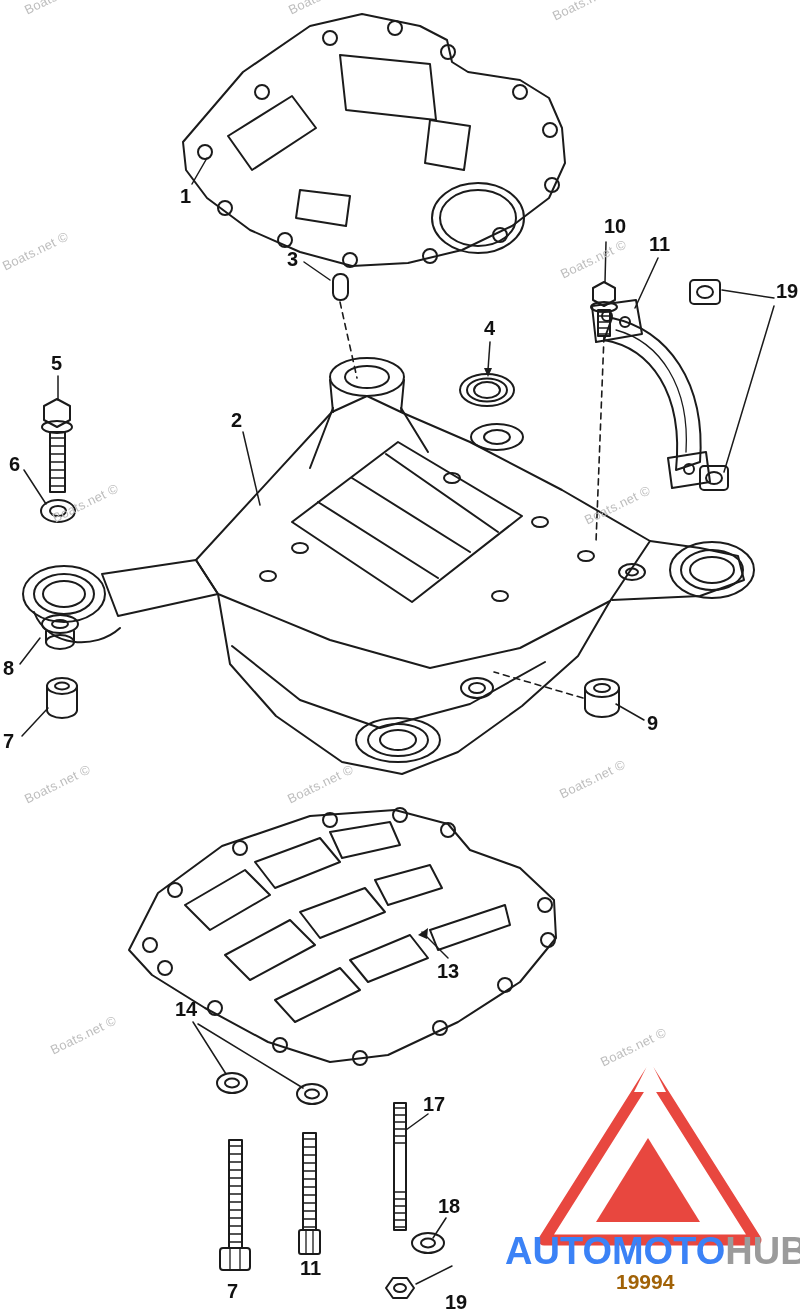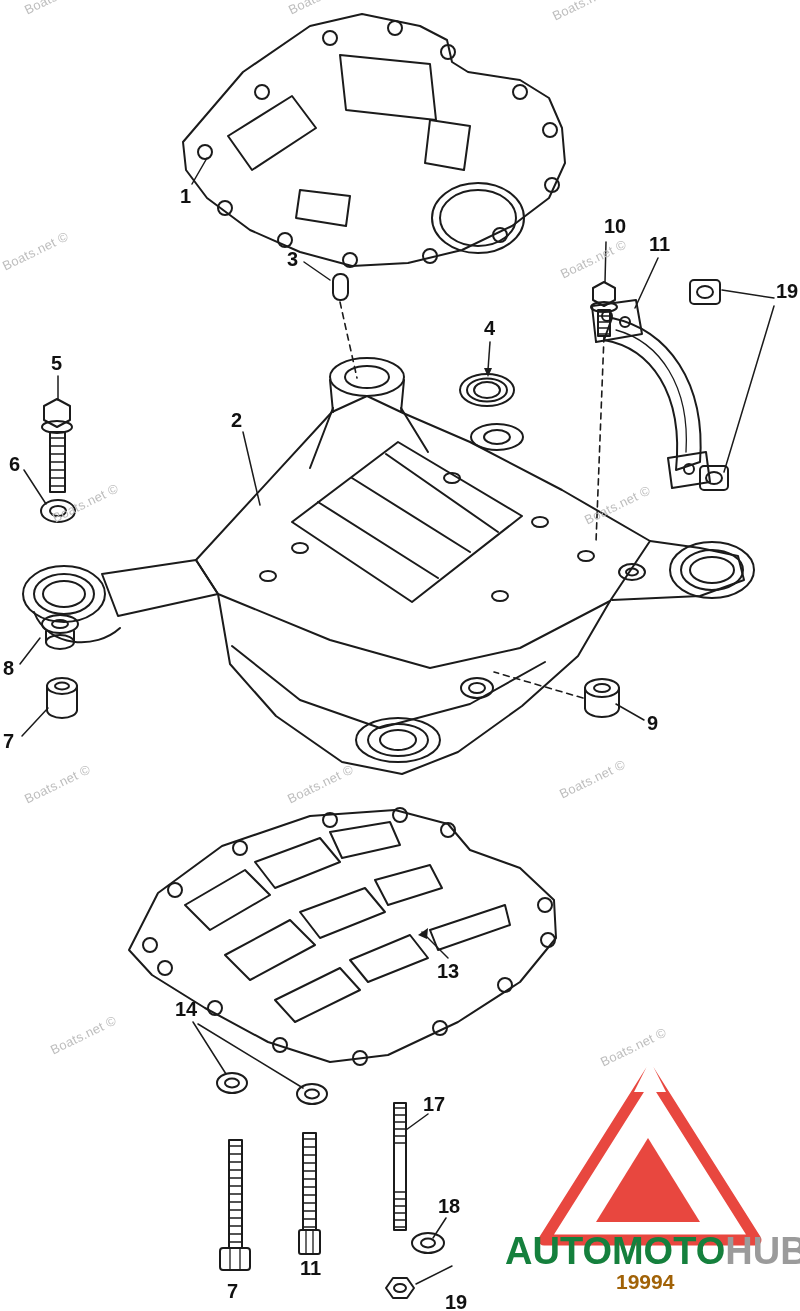--- a/index.html
+++ b/index.html
@@ -6,21 +6,21 @@
   .stage{position:relative;width:800px;height:1311px;background:#ffffff;overflow:hidden;
          font-family:"Liberation Sans",sans-serif;}
   .stage svg.art{position:absolute;left:0;top:0;z-index:2;}
   .watermark{position:absolute;z-index:3;color:#bdbdbd;font-size:13px;letter-spacing:.3px;
              transform:rotate(-26deg);transform-origin:left top;white-space:nowrap;
              user-select:none;}
   .callout{position:absolute;z-index:4;color:#111;font-weight:700;font-size:20px;
            line-height:1;white-space:nowrap;}
   .logo-text{position:absolute;z-index:4;left:505px;top:1230px;font-weight:800;
              font-size:38px;letter-spacing:0px;white-space:nowrap;}
-  .logo-text .p1{color:#15803d;}
+  .logo-text .p1{color:#3b82f6;}
   .logo-text .p2{color:#9B9B9B;}
   .diagram-number{position:absolute;z-index:4;left:616px;top:1270px;font-weight:700;
                   font-size:21px;color:#a16207;}
 </style>
 </head>
 <body>
 
 <div class="stage">
 
   <svg class="art" width="800" height="1311" viewBox="0 0 800 1311" stroke="#1b1b1b" fill="none" stroke-width="2" stroke-linecap="round" stroke-linejoin="round">

